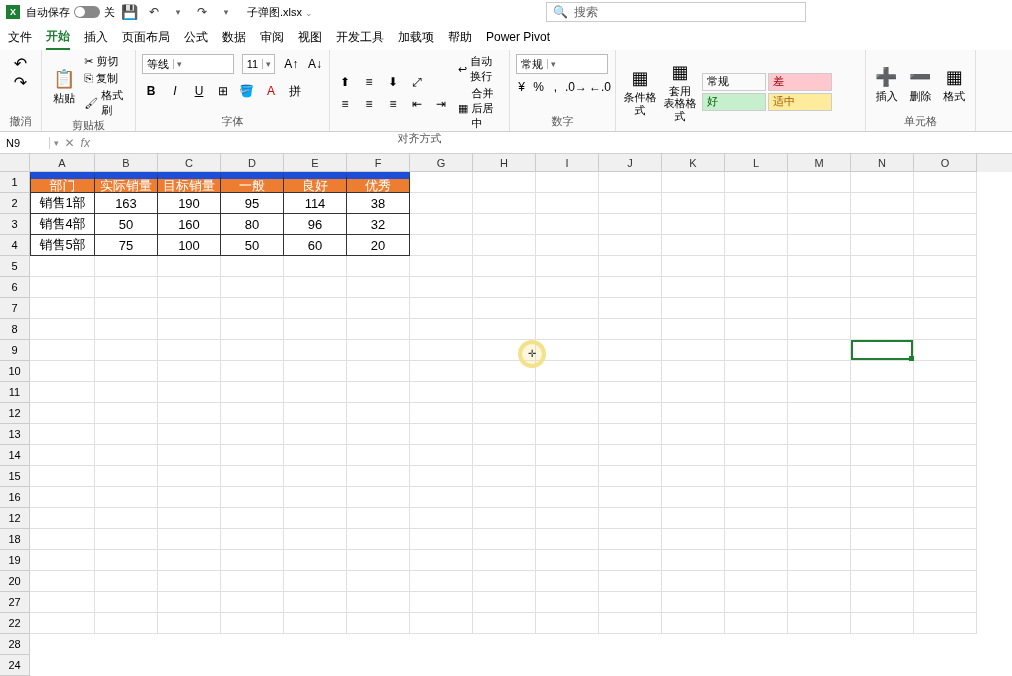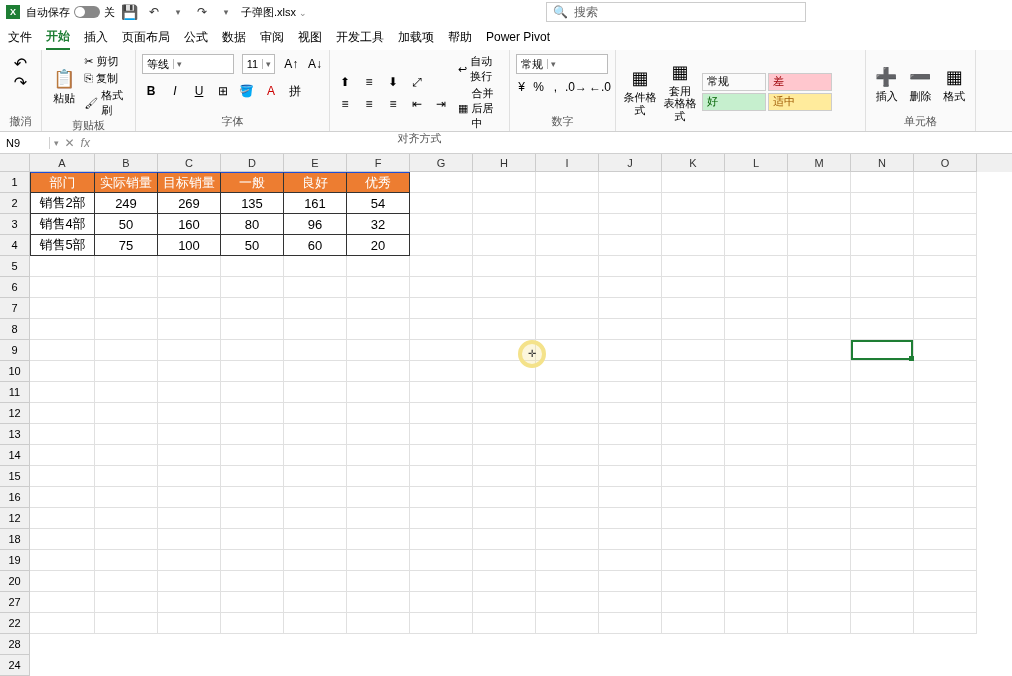--- a/index.html
+++ b/index.html
@@ -6,21 +6,21 @@
 body { background: #fff; overflow: hidden; width: 1012px; height: 676px; font-size: 12px; }
 
 
 .titlebar { display: flex; align-items: center; height: 24px; background: #fff; padding: 0 6px; gap: 6px; }
 .titlebar .xl-icon { width: 14px; height: 14px; background: #1e7e34; display: inline-flex; align-items: center; justify-content: center; color: #fff; font-size: 9px; font-weight: bold; }
 .autosave { display: flex; align-items: center; gap: 4px; font-size: 11px; }
 .toggle { width: 26px; height: 12px; border-radius: 6px; background: #888; position: relative; }
 .toggle::after { content: ''; position: absolute; width: 10px; height: 10px; background: #fff; border-radius: 50%; top: 1px; left: 1px; }
 .qa-btn { width: 18px; height: 18px; display: inline-flex; align-items: center; justify-content: center; cursor: pointer; color: #333; }
 .save-icon { color: #8a4ba0; font-size: 14px; }
-.filename { font-size: 11px; }
+.filename { font-size: 11px; margin-left: 6px; }
 .search-box { margin-left: auto; margin-right: 200px; display: flex; align-items: center; border: 1px solid #ccc; height: 20px; width: 260px; padding: 0 6px; gap: 6px; color: #666; }
 
 
 .tabs { display: flex; align-items: center; height: 26px; padding: 0 8px; gap: 14px; font-size: 12px; }
 .tab { cursor: pointer; padding: 3px 0; }
 .tab.active { border-bottom: 2px solid #1e7e34; color: #1e7e34; font-weight: 600; }
 
 
 .ribbon { display: flex; height: 82px; border-bottom: 1px solid #d0d0d0; background: #fafafa; }
 .group { display: flex; flex-direction: column; justify-content: space-between; border-right: 1px solid #e0e0e0; padding: 4px 6px 2px; }
@@ -51,21 +51,21 @@
 .rownum-corner { width: 30px; border-right: 1px solid #ccc; border-bottom: 1px solid #ccc; background: #f0f0f0; }
 .colh { border-right: 1px solid #ccc; border-bottom: 1px solid #ccc; display: flex; align-items: center; justify-content: center; font-size: 11px; color: #333; background: #f0f0f0; }
 .grid-body { display: flex; }
 .row-headers { display: flex; flex-direction: column; }
 .rowh { width: 30px; height: 21px; border-right: 1px solid #ccc; border-bottom: 1px solid #ccc; display: flex; align-items: center; justify-content: center; font-size: 11px; background: #f0f0f0; }
 .cells { position: relative; }
 .row { display: flex; height: 21px; }
 .cell { border-right: 1px solid #e0e0e0; border-bottom: 1px solid #e0e0e0; display: flex; align-items: center; justify-content: center; font-size: 13px; }
 .cell.data { border-right: 1px solid #333; border-bottom: 1px solid #333; }
 .cell.data.leftedge { border-left: 1px solid #333; }
-.cell.data.topedge { border-top: 1px solid #1d4ed8; }
+.cell.data.topedge { border-top: 7px solid #1d4ed8; }
 .cell.hdr { background: #ed7d31; color: #fff; }
 
 
 .sel-cell { position: absolute; border: 2px solid #1e7e34; pointer-events: none; }
 .sel-cell::after { content:''; position:absolute; right:-3px; bottom:-3px; width:5px; height:5px; background:#1e7e34; }
 
 
 .cursor-ring { position: absolute; width: 28px; height: 28px; border: 4px solid #f4e28a; border-radius: 50%; background: rgba(244,226,138,0.3); pointer-events: none; }
 .cursor-plus { position: absolute; font-size: 10px; color: #333; pointer-events: none; }
 </style>
@@ -327,26 +327,26 @@
           <div class="cell" style="width: 63px;"></div>
           <div class="cell" style="width: 63px;"></div>
           <div class="cell" style="width: 63px;"></div>
           <div class="cell" style="width: 63px;"></div>
           <div class="cell" style="width: 63px;"></div>
           <div class="cell" style="width: 63px;"></div>
           <div class="cell" style="width: 63px;"></div>
           <div class="cell" style="width: 63px;"></div>
         </div>
         <div class="row">
-          <div class="cell data leftedge" style="width: 65px;">销售2部</div>
-          <div class="cell data" style="width: 63px;">249</div>
-          <div class="cell data" style="width: 63px;">269</div>
-          <div class="cell data" style="width: 63px;">135</div>
-          <div class="cell data" style="width: 63px;">161</div>
-          <div class="cell data" style="width: 63px;">54</div>
+          <div class="cell data leftedge" style="width: 65px;">销售1部</div>
+          <div class="cell data" style="width: 63px;">163</div>
+          <div class="cell data" style="width: 63px;">190</div>
+          <div class="cell data" style="width: 63px;">95</div>
+          <div class="cell data" style="width: 63px;">114</div>
+          <div class="cell data" style="width: 63px;">38</div>
           <div class="cell" style="width: 63px;"></div>
           <div class="cell" style="width: 63px;"></div>
           <div class="cell" style="width: 63px;"></div>
           <div class="cell" style="width: 63px;"></div>
           <div class="cell" style="width: 63px;"></div>
           <div class="cell" style="width: 63px;"></div>
           <div class="cell" style="width: 63px;"></div>
           <div class="cell" style="width: 63px;"></div>
           <div class="cell" style="width: 63px;"></div>
         </div>

